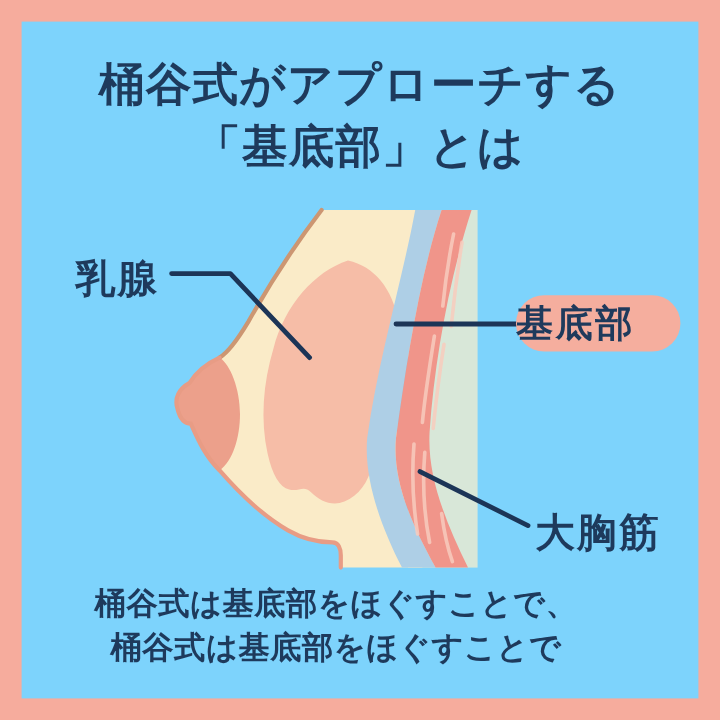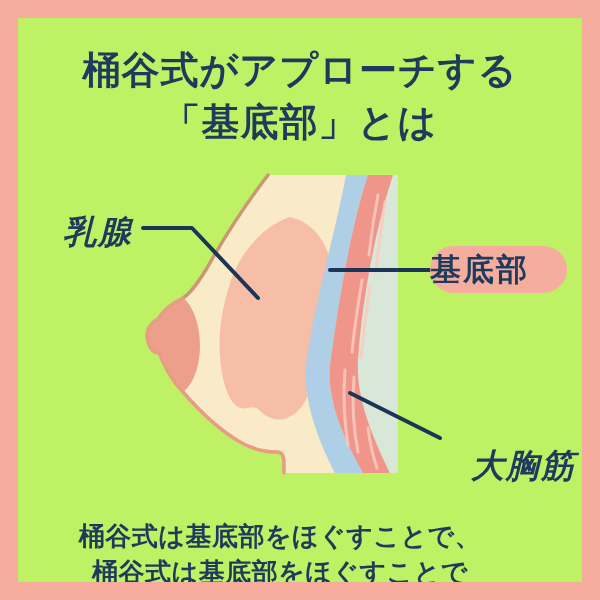--- a/index.html
+++ b/index.html
@@ -1,21 +1,21 @@
 <!DOCTYPE html>
 <html><head>
 <meta charset="utf-8">
 <style>
   html,body{margin:0;padding:0;background:#fff;}
   .canvas{
     position:relative;
     width:600px;height:600px;
     box-sizing:border-box;
     border:18px solid #F6AC9D;
-    background:#bef264;
+    background:#7dd3fc;
     overflow:hidden;
     font-family:"DejaVu Sans","Liberation Sans",sans-serif;
     padding-left:15px;
   }
   .title{
     position:absolute;
     left:0;top:26px;width:564px;
     text-align:center;
     font-size:38px;
     line-height:52px;
@@ -26,44 +26,42 @@
   .diagram-svg{
     position:absolute;left:-18px;top:-18px;width:600px;height:600px;
   }
   .side-label{
     position:absolute;
     font-size:33px;
     font-weight:800;
     letter-spacing:2px;
     color:#1E3A5C;
     white-space:nowrap;
-    font-style:italic;
   }
   .label-gland{left:45px;top:192px;}
-  .label-muscle{left:453px;top:404px;margin-top:22px;}
+  .label-muscle{left:428px;top:404px;}
   .badge{
     position:absolute;
     left:412px;top:228px;
     width:137px;height:47px;
     background:#F5AE9E;
     border-radius:24px;
     display:flex;align-items:center;
     font-size:31px;font-weight:800;letter-spacing:2px;
     color:#1E3A5C;
   }
   .footer{
     position:absolute;
     left:0;top:468px;width:524px;
     text-align:center;
     font-size:26px;
     line-height:36px;
     font-weight:800;
     letter-spacing:0.5px;
     color:#1E3A5C;
-    margin-top:32px;
   }
 </style>
 </head>
 <body>
 
 <div class="canvas">
 
   <div class="title">
     <div>桶谷式がアプローチする</div>
     <div>「基底部」とは</div>

